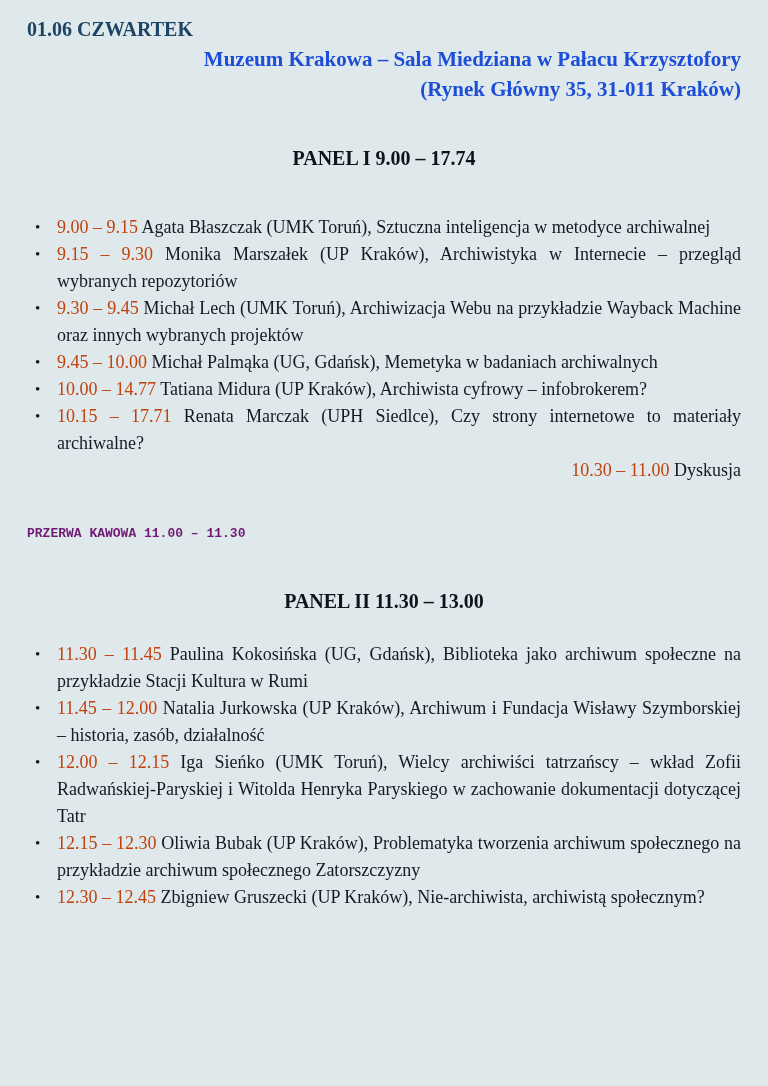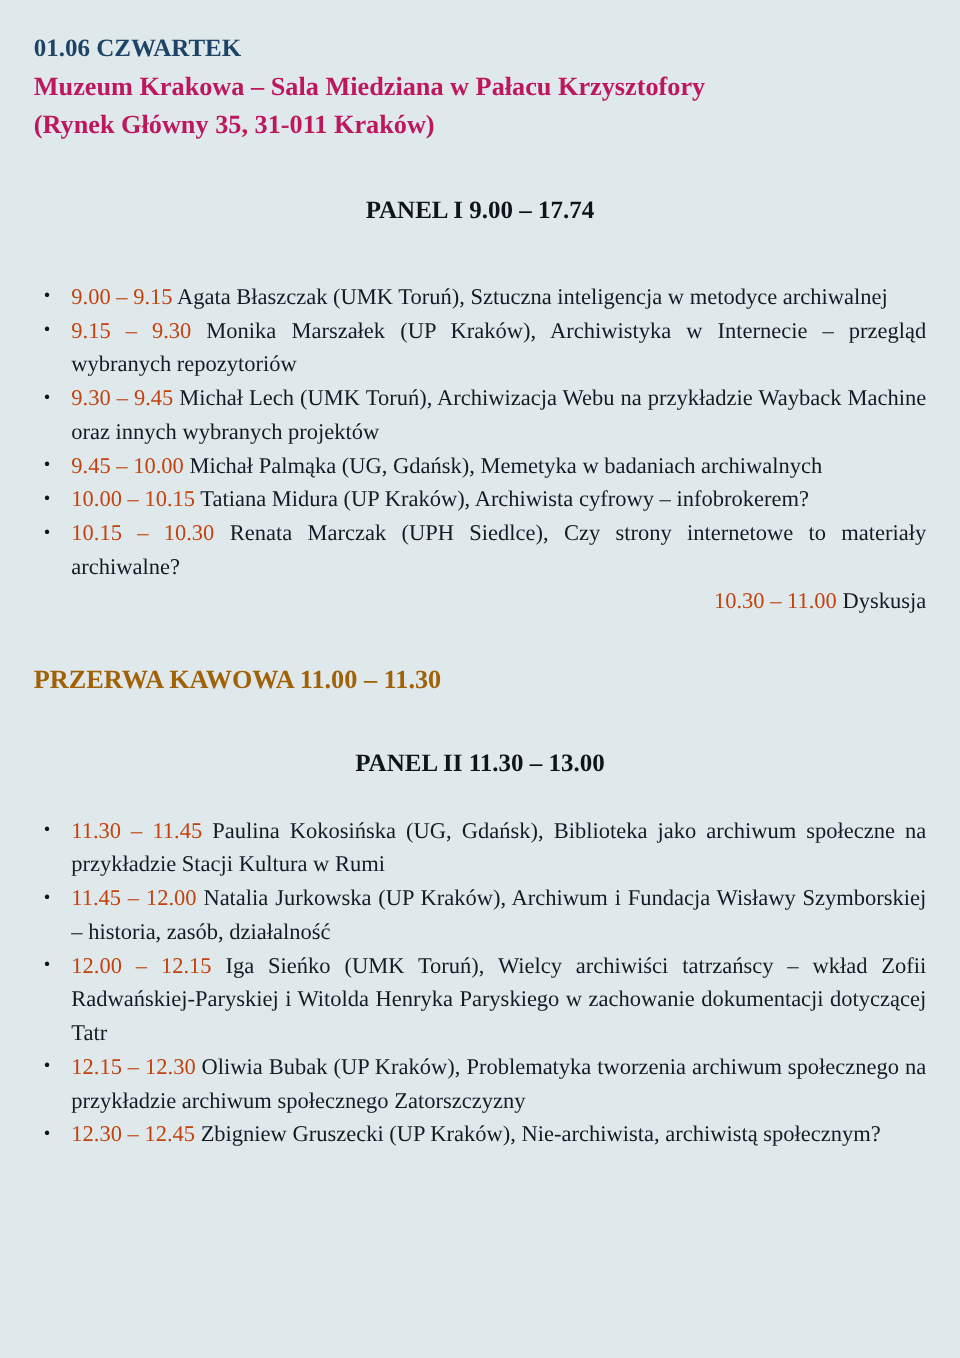--- a/index.html
+++ b/index.html
@@ -5,34 +5,35 @@
   html, body { margin: 0; padding: 0; }
   body { background: #dfe8eb; }
   .page {
     position: relative;
     width: 768px;
     height: 936px;
     box-sizing: border-box;
     background: #dfe8eb;
     font-family: "Liberation Serif", "DejaVu Serif", serif;
     color: #131a23;
-    padding: 24px 27px 0 27px;
+    padding: 14px 27px 0 27px;
     overflow: hidden;
   }
   .hdr-date {
     color: #1d4466;
     font-weight: bold;
     font-size: 20px;
     line-height: 30px;
   }
   .hdr-venue, .hdr-address {
-    color: #be185d;
+    color: #1d4ed8;
     font-weight: bold;
     font-size: 21px;
     line-height: 30px;
+    text-align: right;
   }
   .panel-title {
     margin: 40px 0 42px 0;
     text-align: center;
     font-weight: bold;
     font-size: 20px;
     line-height: 28px;
     color: #0f141b;
   }
   .panel-title.second { margin-bottom: 26px; }
@@ -58,23 +59,24 @@
   .time { color: #c2410c; }
   .discussion {
     font-size: 18px;
     line-height: 27px;
     padding-left: 6px;
     text-align: right;
   }
   .discussion.second { padding-left: 0; }
   .break-line {
     font-weight: bold;
-    font-size: 21px;
+    font-size: 13px;
     line-height: 27px;
-    color: #a16207;
+    color: #701a75;
+    font-family: Liberation Mono, monospace;
   }
   .break-line.coffee { margin-top: 36px; }
   .break-line.lunch { margin-top: 28px; }
 </style>
 </head>
 <body>
 
 <div class="page">
 
   <header>
@@ -101,26 +103,26 @@
       <span class="time">9.30 – 9.45</span>
       <span>Michał Lech (UMK Toruń), Archiwizacja Webu na przykładzie Wayback Machine oraz innych wybranych projektów</span>
     </li>
     <li>
       <span class="bullet">•</span>
       <span class="time">9.45 – 10.00</span>
       <span>Michał Palmąka (UG, Gdańsk), Memetyka w badaniach archiwalnych</span>
     </li>
     <li>
       <span class="bullet">•</span>
-      <span class="time">10.00 – 10.15</span>
+      <span class="time">10.00 – 14.77</span>
       <span>Tatiana Midura (UP Kraków), Archiwista cyfrowy – infobrokerem?</span>
     </li>
     <li>
       <span class="bullet">•</span>
-      <span class="time">10.15 – 10.30</span>
+      <span class="time">10.15 – 17.71</span>
       <span>Renata Marczak (UPH Siedlce), Czy strony internetowe to materiały archiwalne?</span>
     </li>
   </ul>
 
   <div class="discussion">
     <span class="time">10.30 – 11.00</span>
     <span>Dyskusja</span>
   </div>
 
   <div class="break-line coffee">PRZERWA KAWOWA 11.00 – 11.30</div>

